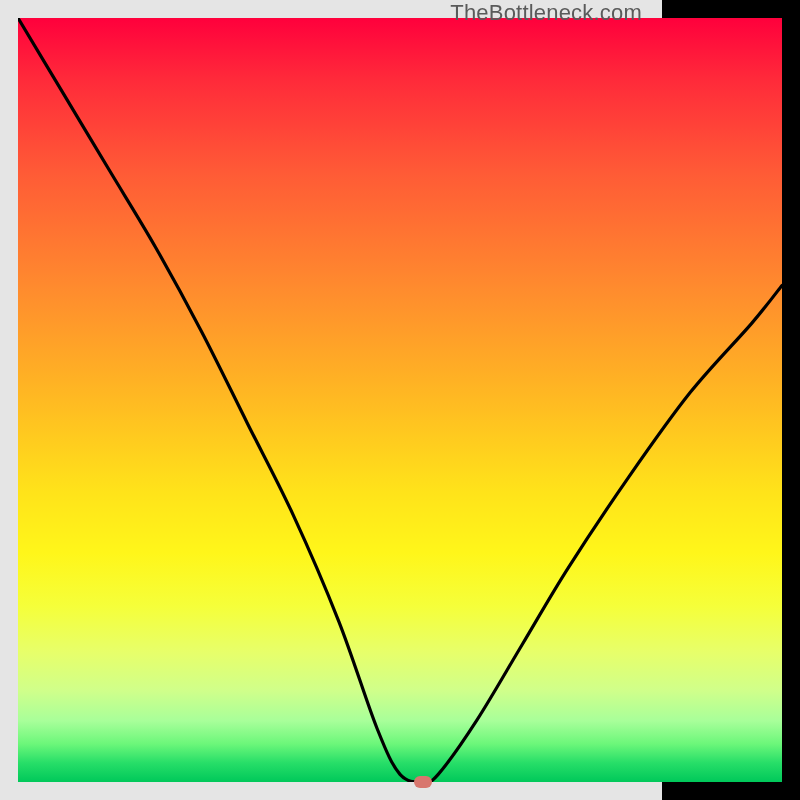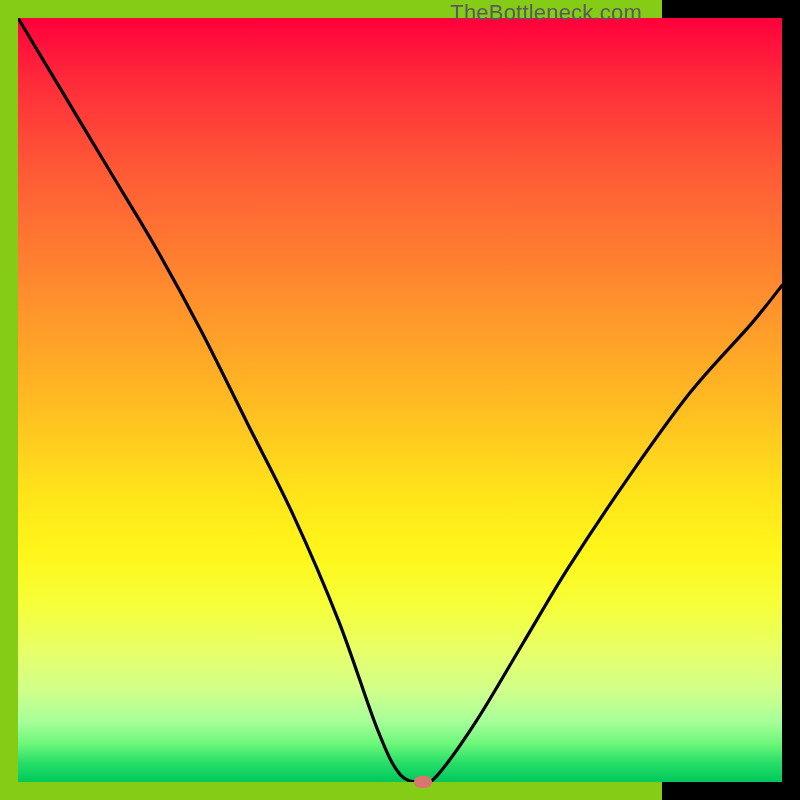--- a/index.html
+++ b/index.html
@@ -8,21 +8,21 @@
     width: 800px;
     height: 800px;
     background: #000;
     overflow: hidden;
     font-family: Arial, Helvetica, sans-serif;
   }
   .frame {
     position: relative;
     width: 662px;
     height: 800px;
-    background: #84cc16;
+    background: #e5e5e5;
   }
   .plot-area {
     position: absolute;
     left: 18px;
     top: 18px;
     width: 764px;
     height: 764px;
     
     background: linear-gradient(
       to bottom,

